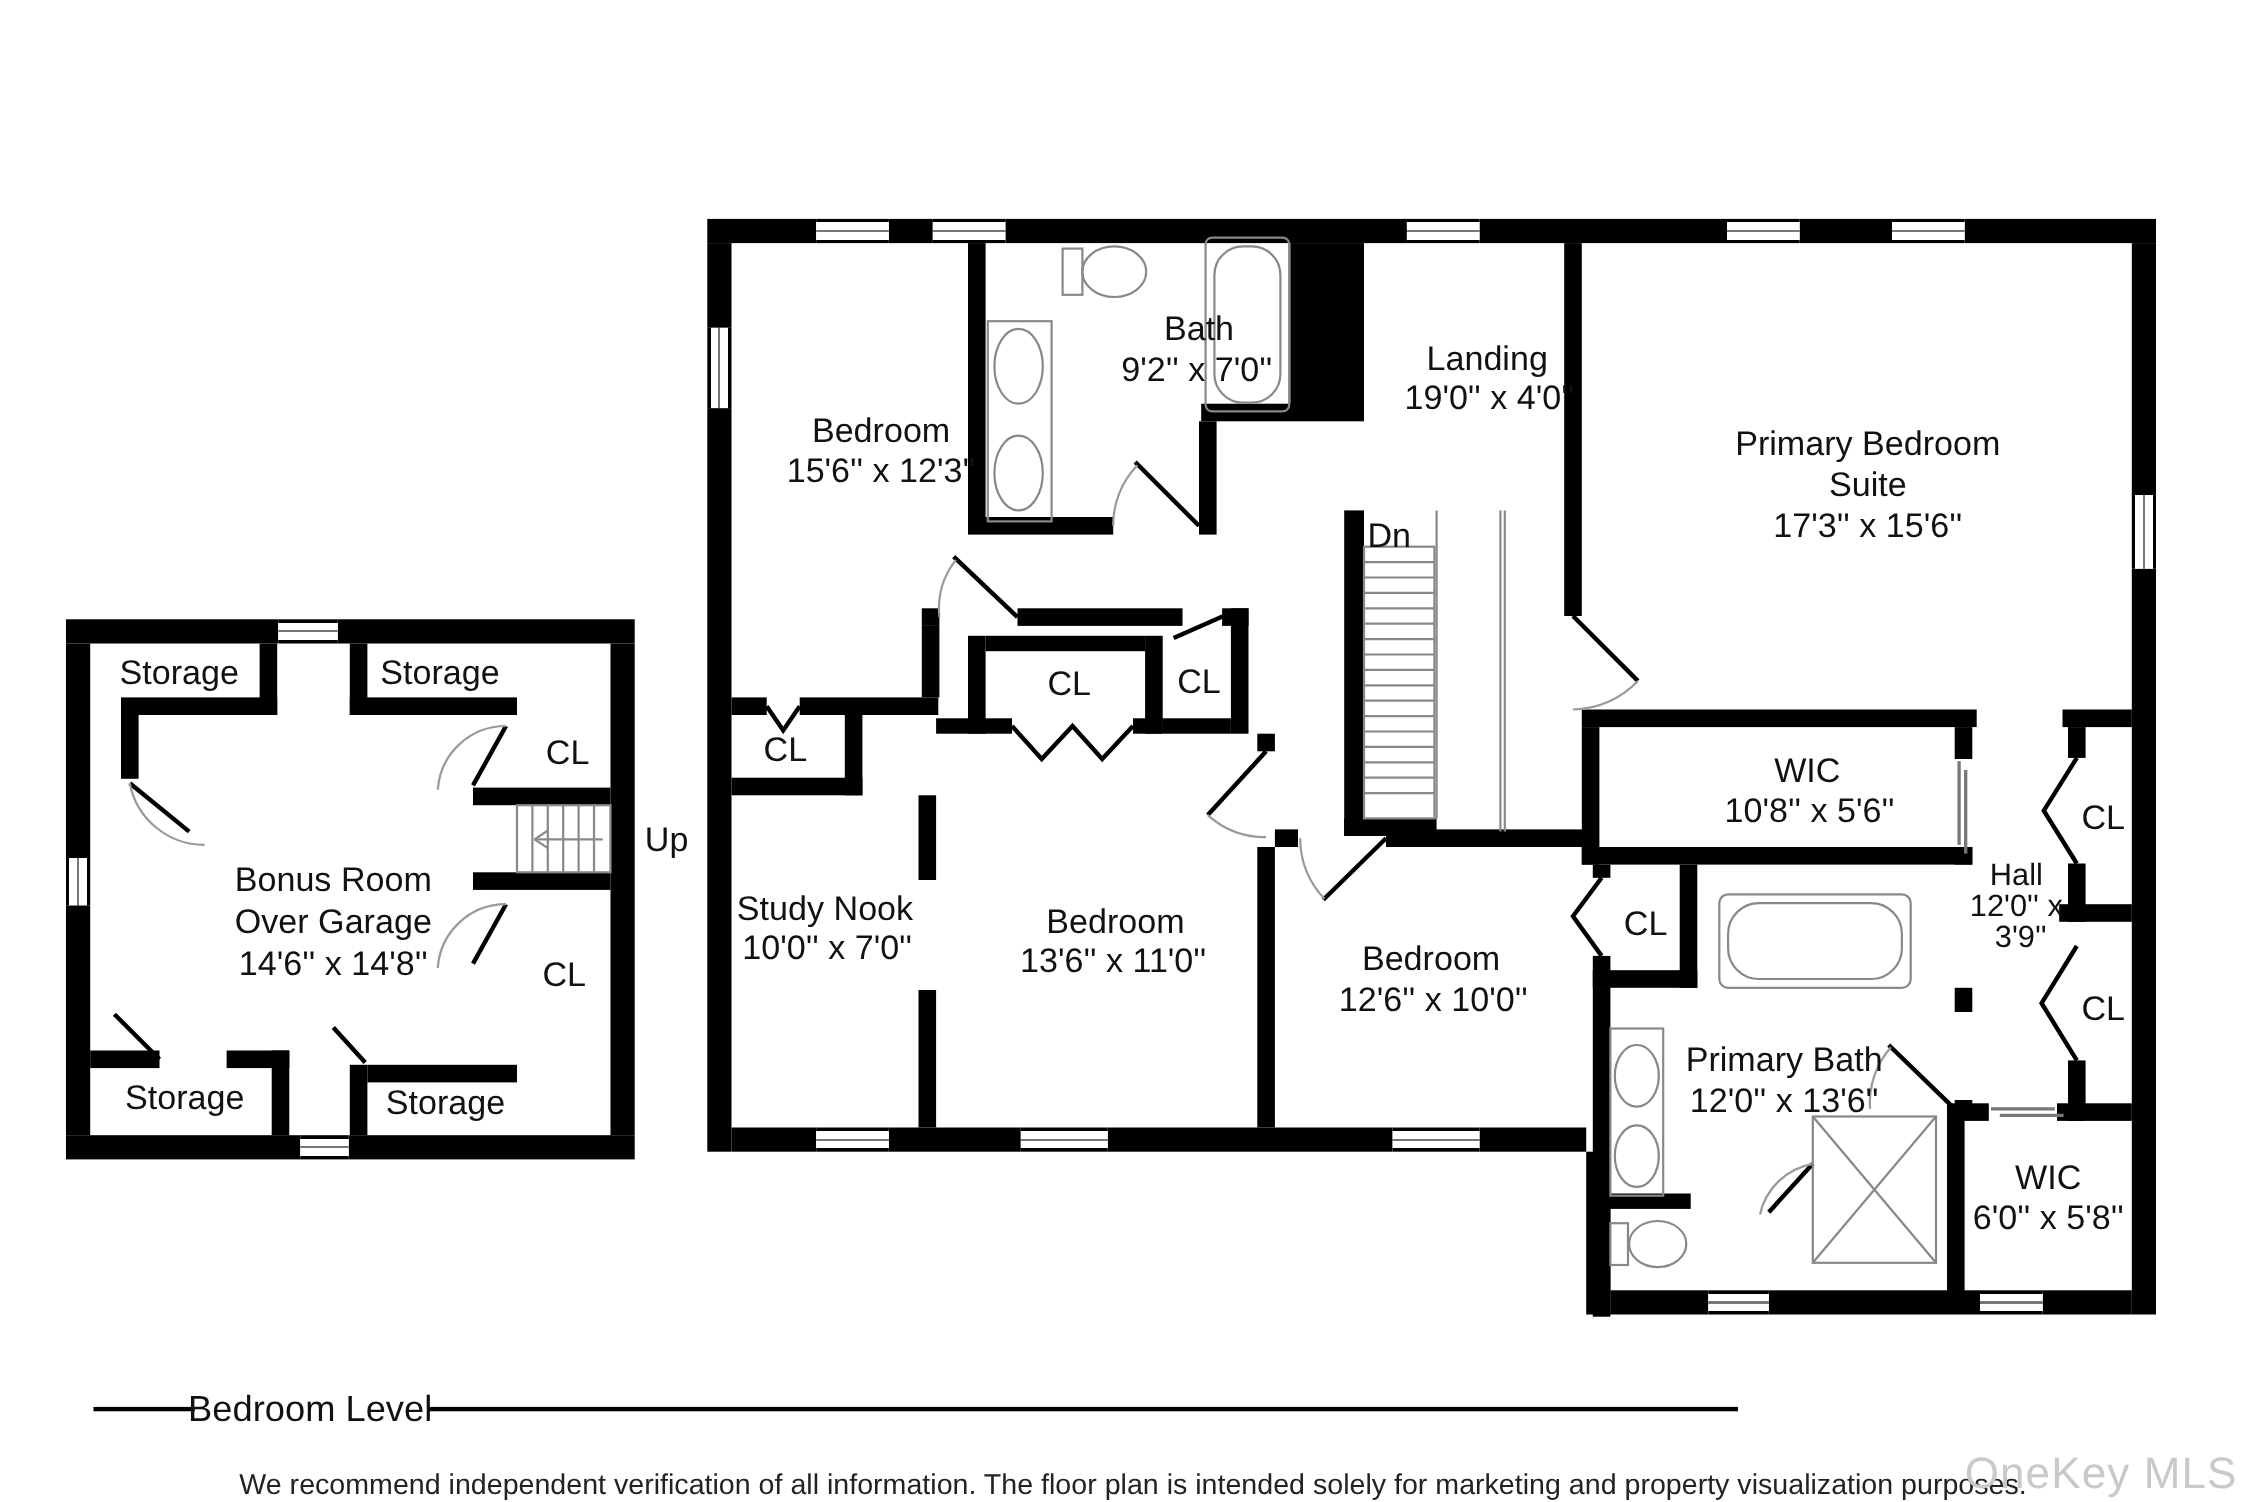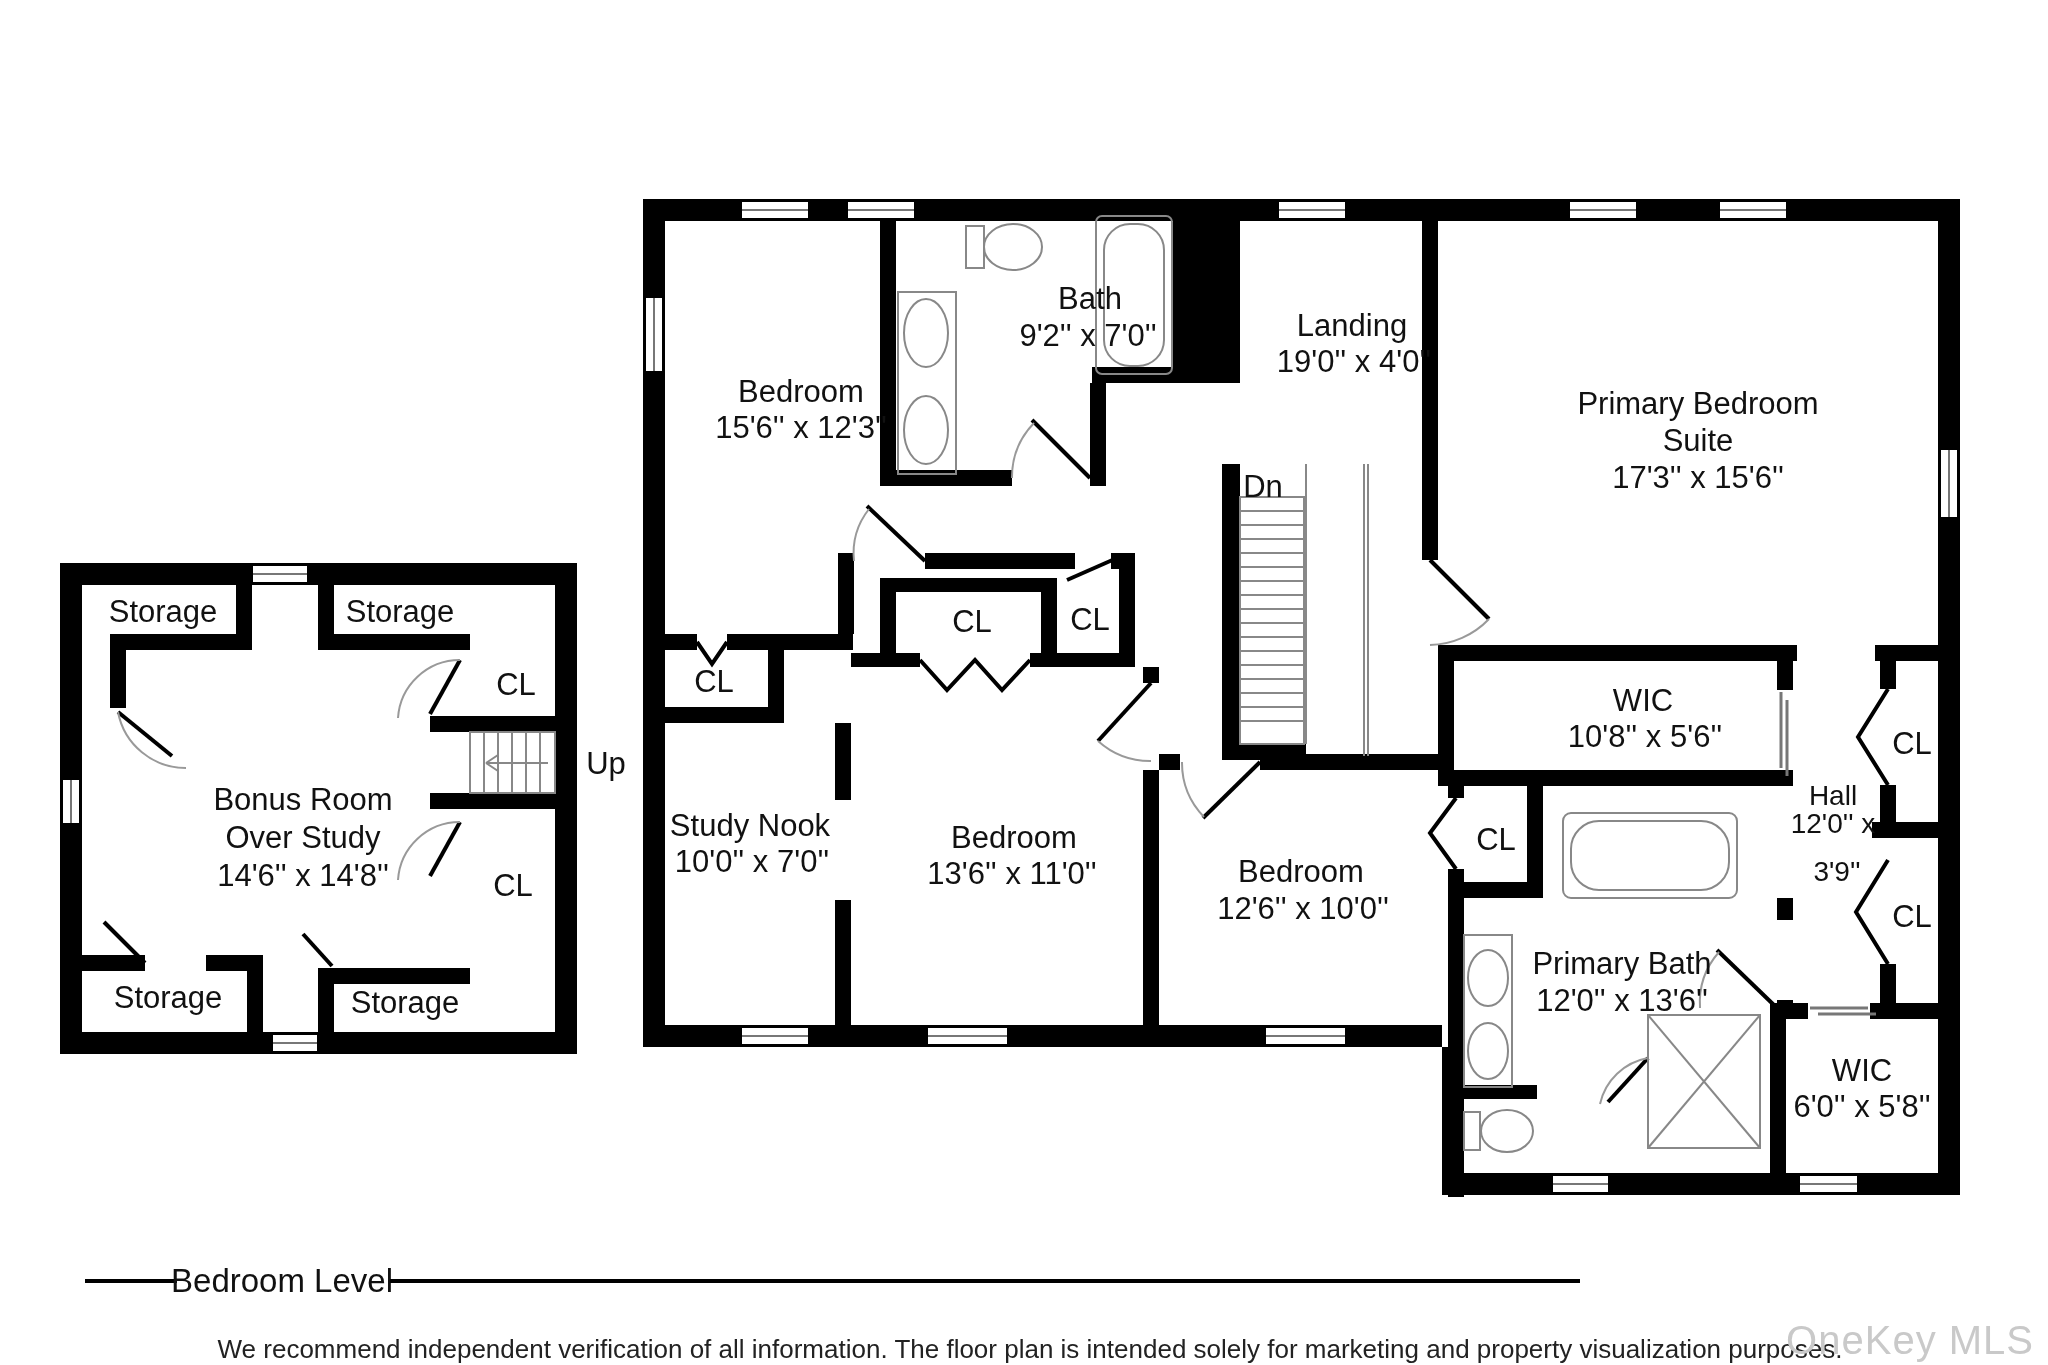--- a/index.html
+++ b/index.html
@@ -251,21 +251,21 @@
     </g>
   </svg>
 
   <div class="lbl" style="left:163px;top:612px">Storage</div>
   <div class="lbl" style="left:400px;top:612px">Storage</div>
   <div class="lbl" style="left:168px;top:998px">Storage</div>
   <div class="lbl" style="left:405px;top:1003px">Storage</div>
   <div class="lbl" style="left:516px;top:685px">CL</div>
   <div class="lbl" style="left:513px;top:886px">CL</div>
   <div class="lbl" style="left:303px;top:800px">Bonus Room</div>
-  <div class="lbl" style="left:303px;top:838px">Over Study</div>
+  <div class="lbl" style="left:303px;top:838px">Over Garage</div>
   <div class="lbl" style="left:303px;top:876px">14'6'' x 14'8''</div>
   <div class="lbl" style="left:606px;top:764px">Up</div>
 
   <div class="lbl" style="left:801px;top:392px">Bedroom</div>
   <div class="lbl" style="left:801px;top:428px">15'6'' x 12'3''</div>
   <div class="lbl" style="left:1090px;top:299px">Bath</div>
   <div class="lbl" style="left:1088px;top:336px">9'2'' x 7'0''</div>
   <div class="lbl" style="left:1352px;top:326px">Landing</div>
   <div class="lbl" style="left:1354px;top:362px">19'0'' x 4'0''</div>
   <div class="lbl" style="left:1698px;top:404px">Primary Bedroom</div>
@@ -279,21 +279,21 @@
   <div class="lbl" style="left:752px;top:862px">10'0'' x 7'0''</div>
   <div class="lbl" style="left:1014px;top:838px">Bedroom</div>
   <div class="lbl" style="left:1012px;top:874px">13'6'' x 11'0''</div>
   <div class="lbl" style="left:1301px;top:872px">Bedroom</div>
   <div class="lbl" style="left:1303px;top:909px">12'6'' x 10'0''</div>
   <div class="lbl" style="left:1496px;top:840px">CL</div>
   <div class="lbl" style="left:1643px;top:701px">WIC</div>
   <div class="lbl" style="left:1645px;top:737px">10'8'' x 5'6''</div>
   <div class="lbl sm" style="left:1833px;top:796px">Hall</div>
   <div class="lbl sm" style="left:1833px;top:824px">12'0'' x</div>
-  <div class="lbl sm" style="left:1837px;top:872px">3'9''</div>
+  <div class="lbl sm" style="left:1837px;top:852px">3'9''</div>
   <div class="lbl" style="left:1912px;top:744px">CL</div>
   <div class="lbl" style="left:1912px;top:917px">CL</div>
   <div class="lbl" style="left:1622px;top:964px">Primary Bath</div>
   <div class="lbl" style="left:1622px;top:1001px">12'0'' x 13'6''</div>
   <div class="lbl" style="left:1862px;top:1071px">WIC</div>
   <div class="lbl" style="left:1862px;top:1107px">6'0'' x 5'8''</div>
 
   <div class="rule" style="left:85px;top:1279px;width:92px"></div>
   <div class="lbl" id="level-label" style="left:282px;top:1281px">Bedroom Level</div>
   <div class="rule" style="left:390px;top:1279px;width:1190px"></div>

